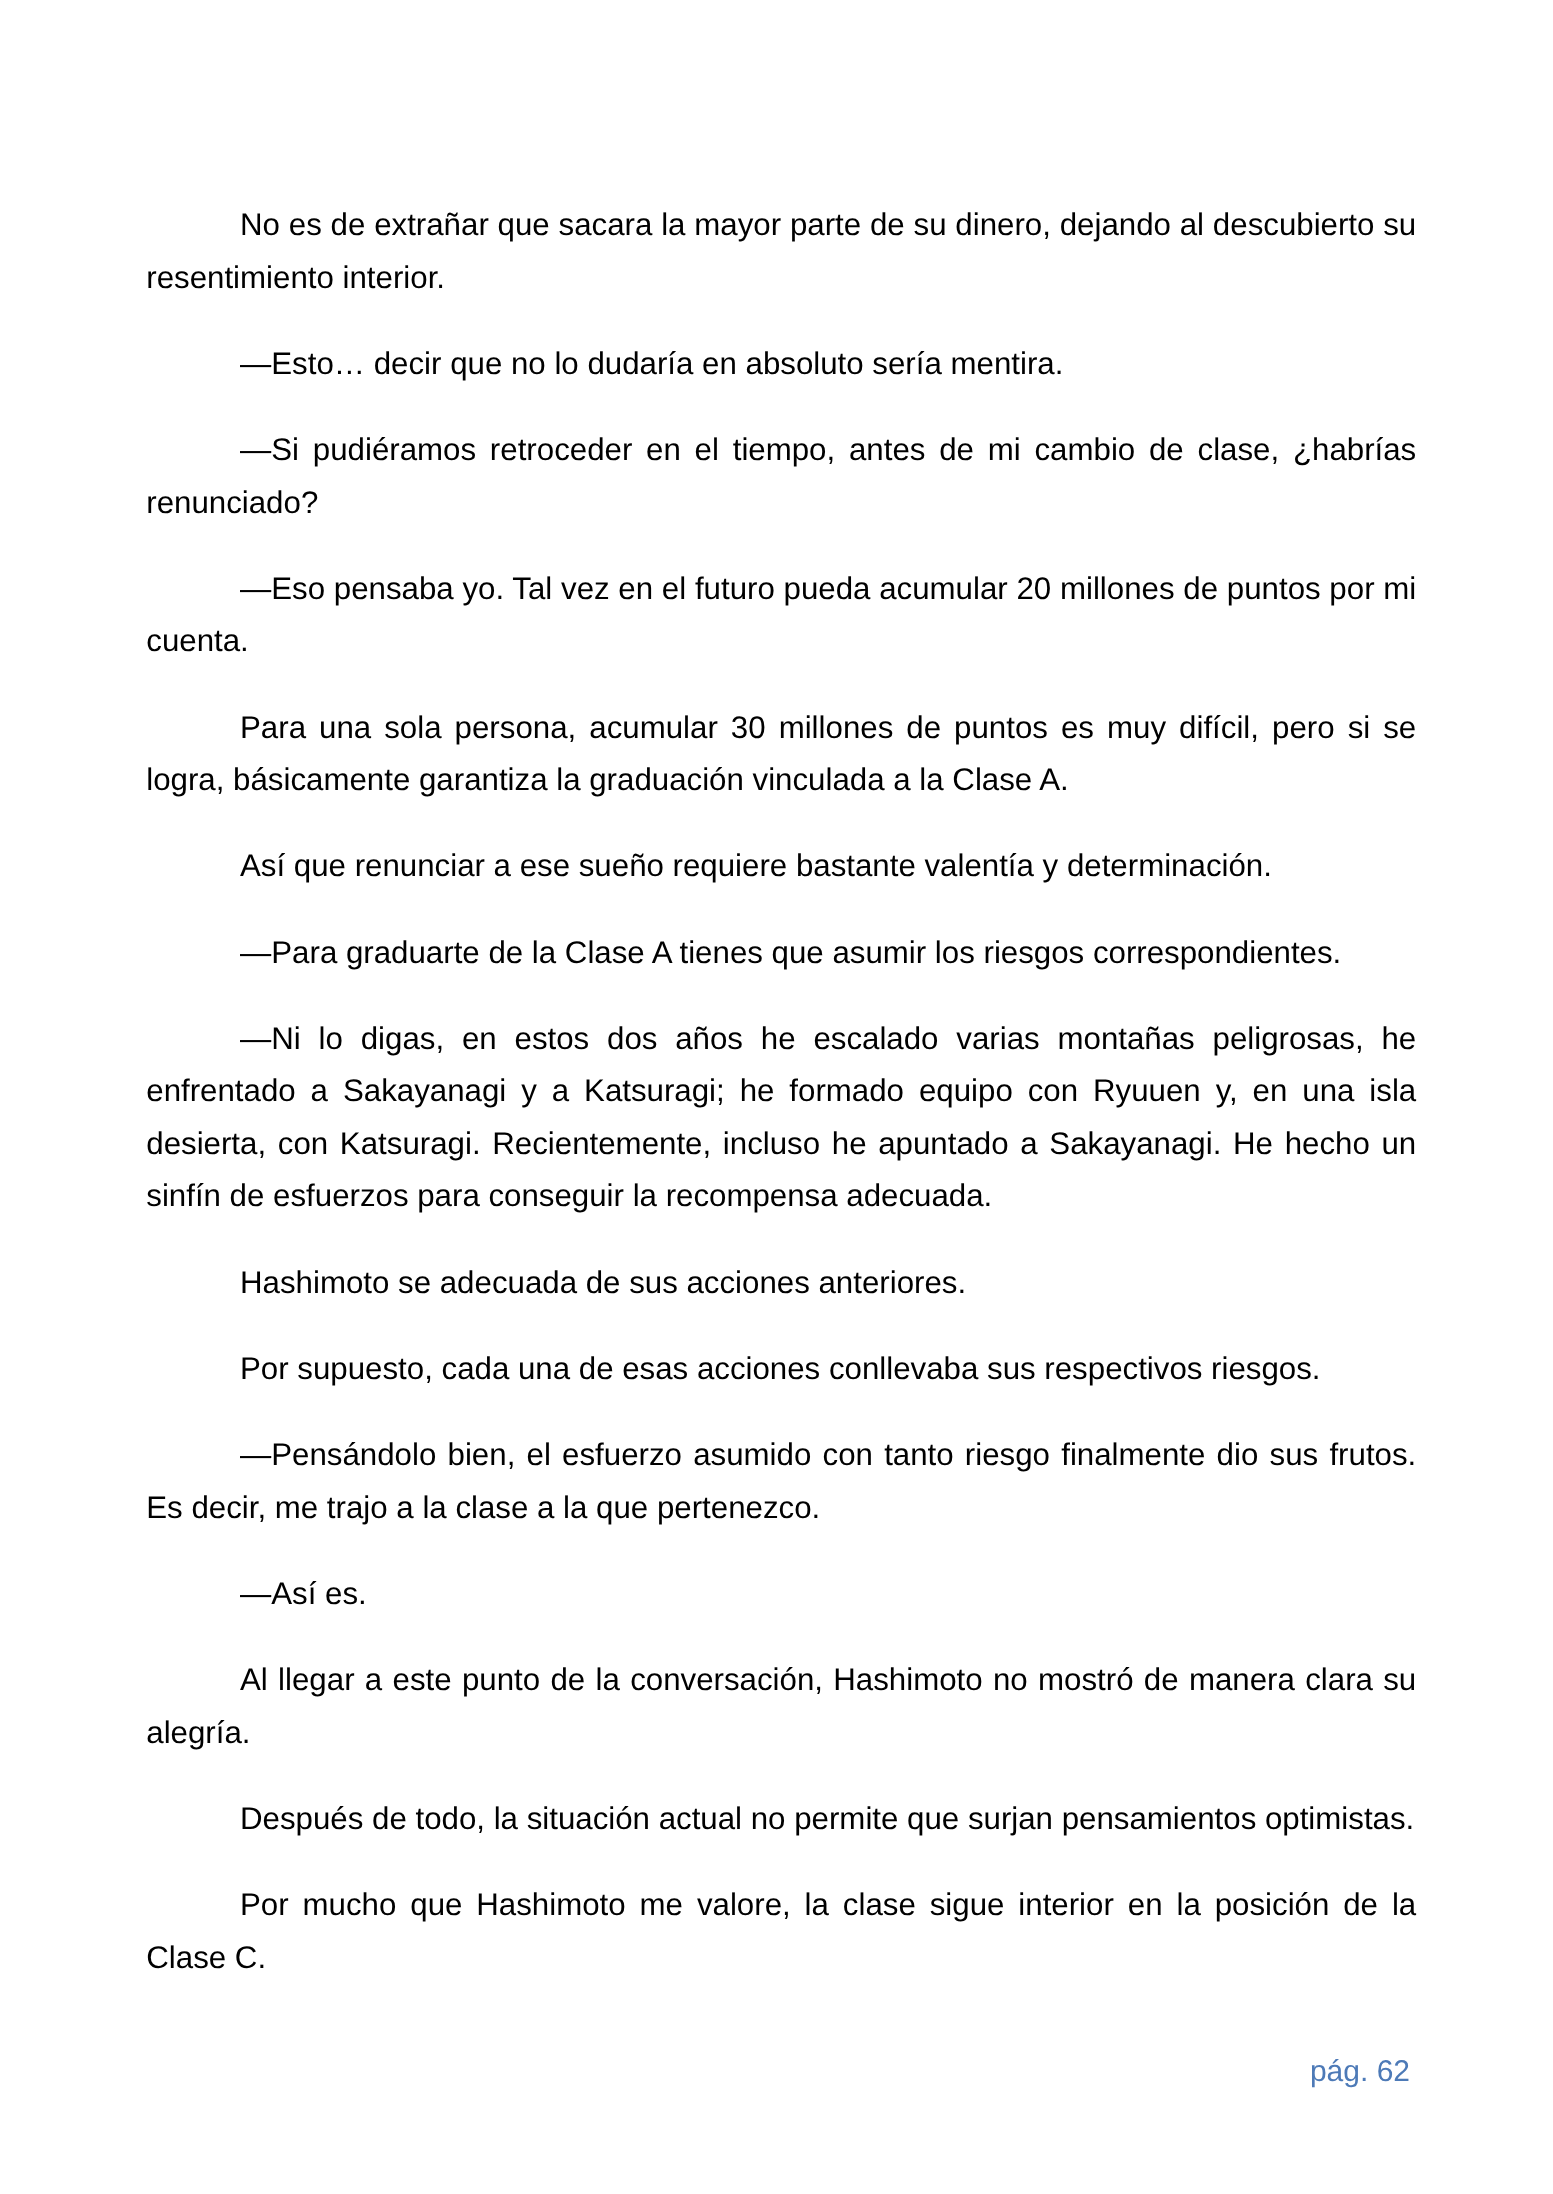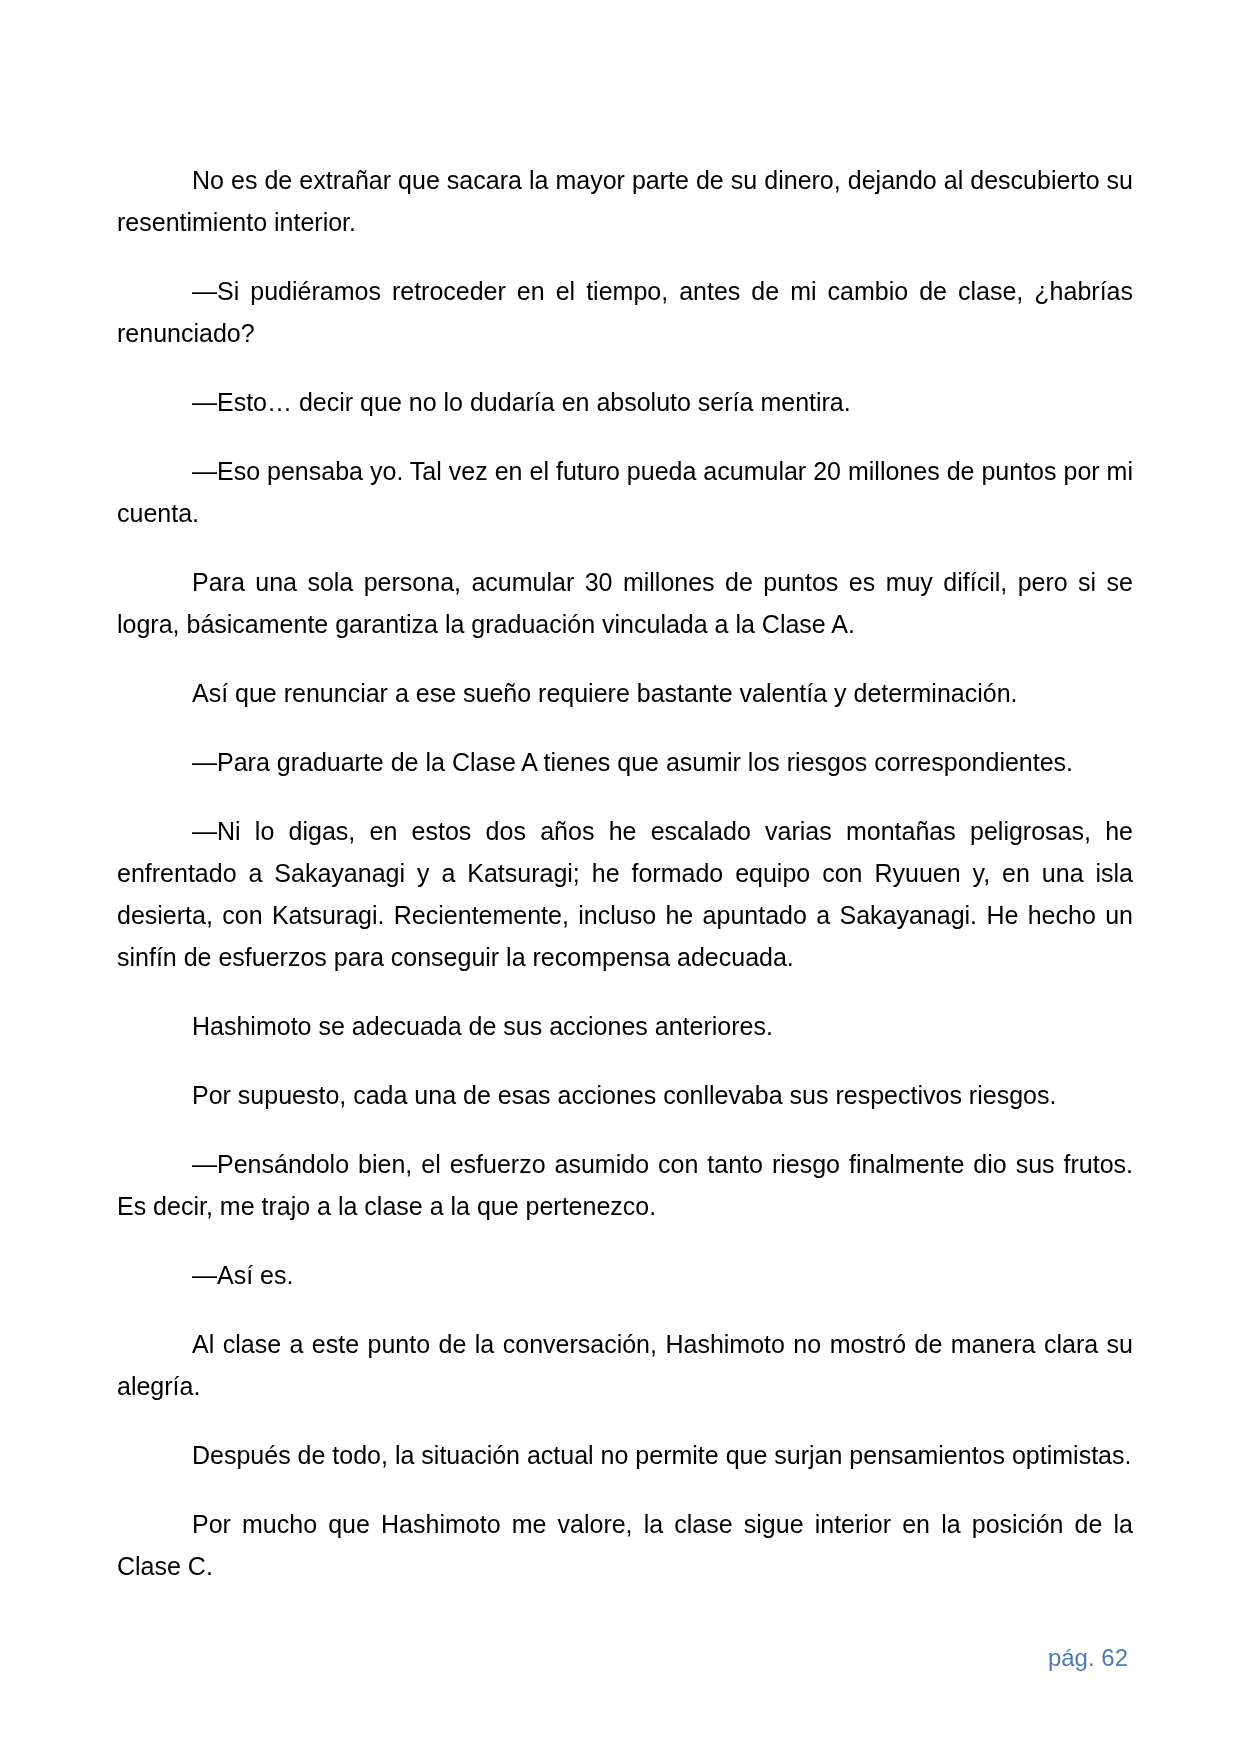--- a/index.html
+++ b/index.html
@@ -46,29 +46,29 @@
     line-height: 30px;
     color: #4d7ab7;
   }
 </style>
 </head>
 <body>
 
 <div class="page">
   <div class="content">
     <p class="para">No es de extrañar que sacara la mayor parte de su dinero, dejando al descubierto su resentimiento interior.</p>
+    <p class="para">—Esto… decir que no lo dudaría en absoluto sería mentira.</p>
     <p class="para">—Si pudiéramos retroceder en el tiempo, antes de mi cambio de clase, ¿habrías renunciado?</p>
-    <p class="para">—Esto… decir que no lo dudaría en absoluto sería mentira.</p>
     <p class="para">—Eso pensaba yo. Tal vez en el futuro pueda acumular 20 millones de puntos por mi cuenta.</p>
     <p class="para">Para una sola persona, acumular 30 millones de puntos es muy difícil, pero si se logra, básicamente garantiza la graduación vinculada a la Clase A.</p>
     <p class="para">Así que renunciar a ese sueño requiere bastante valentía y determinación.</p>
     <p class="para">—Para graduarte de la Clase A tienes que asumir los riesgos correspondientes.</p>
     <p class="para">—Ni lo digas, en estos dos años he escalado varias montañas peligrosas, he enfrentado a Sakayanagi y a Katsuragi; he formado equipo con Ryuuen y, en una isla desierta, con Katsuragi. Recientemente, incluso he apuntado a Sakayanagi. He hecho un sinfín de esfuerzos para conseguir la recompensa adecuada.</p>
     <p class="para">Hashimoto se adecuada de sus acciones anteriores.</p>
     <p class="para">Por supuesto, cada una de esas acciones conllevaba sus respectivos riesgos.</p>
     <p class="para">—Pensándolo bien, el esfuerzo asumido con tanto riesgo finalmente dio sus frutos. Es decir, me trajo a la clase a la que pertenezco.</p>
     <p class="para">—Así es.</p>
-    <p class="para">Al clase a este punto de la conversación, Hashimoto no mostró de manera clara su alegría.</p>
+    <p class="para">Al llegar a este punto de la conversación, Hashimoto no mostró de manera clara su alegría.</p>
     <p class="para">Después de todo, la situación actual no permite que surjan pensamientos optimistas.</p>
     <p class="para">Por mucho que Hashimoto me valore, la clase sigue interior en la posición de la Clase C.</p>
   </div>
   <div class="footer">pág. 62</div>
 </div>
 
 </body></html>

